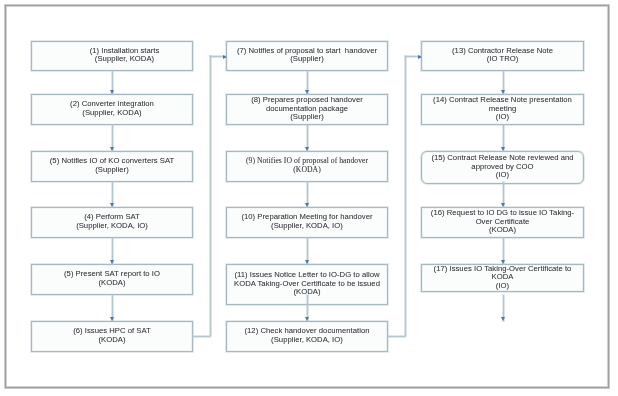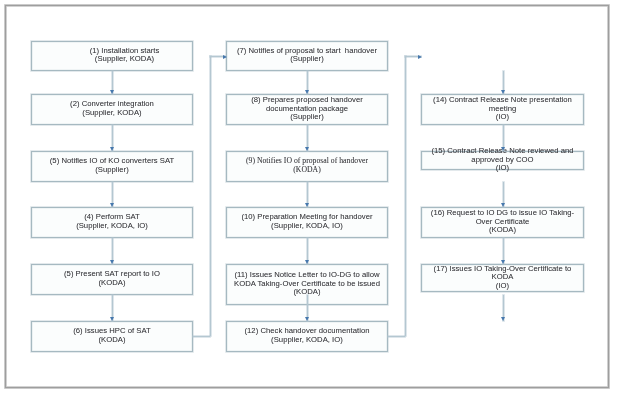--- a/index.html
+++ b/index.html
@@ -124,26 +124,30 @@
   </div>
       <div class="node" style="left: 226px; top: 263.7px; width: 162px; height: 41px;">
     <span class="node-label">(11) Issues Notice Letter to IO-DG to allow
 KODA Taking-Over Certificate to be issued
 (KODA)</span>
   </div>
       <div class="node" style="left: 226px; top: 320.7px; width: 162px; height: 30.9px;">
     <span class="node-label">(12) Check handover documentation
 (Supplier, KODA, IO)</span>
   </div>
+      <div class="node" style="left: 421px; top: 40.7px; width: 163px; height: 30.4px;">
+    <span class="node-label">(13) Contractor Release Note
+(IO TRO)</span>
+  </div>
       <div class="node" style="left: 421px; top: 93.9px; width: 163px; height: 30.9px;">
     <span class="node-label">(14) Contract Release Note presentation
 meeting
 (IO)</span>
   </div>
-      <div class="node" style="left: 421px; top: 150.9px; width: 163px; height: 19px;">
+      <div class="node" style="left: 421px; top: 150.9px; width: 163px; height: 33px; border-radius: 6px;">
     <span class="node-label">(15) Contract Release Note reviewed and
 approved by COO
 (IO)</span>
   </div>
       <div class="node" style="left: 421px; top: 206.9px; width: 163px; height: 30.9px;">
     <span class="node-label">(16) Request to IO DG to issue IO Taking-
 Over Certificate
 (KODA)</span>
   </div>
       <div class="node" style="left: 421px; top: 263.7px; width: 163px; height: 28px;">

